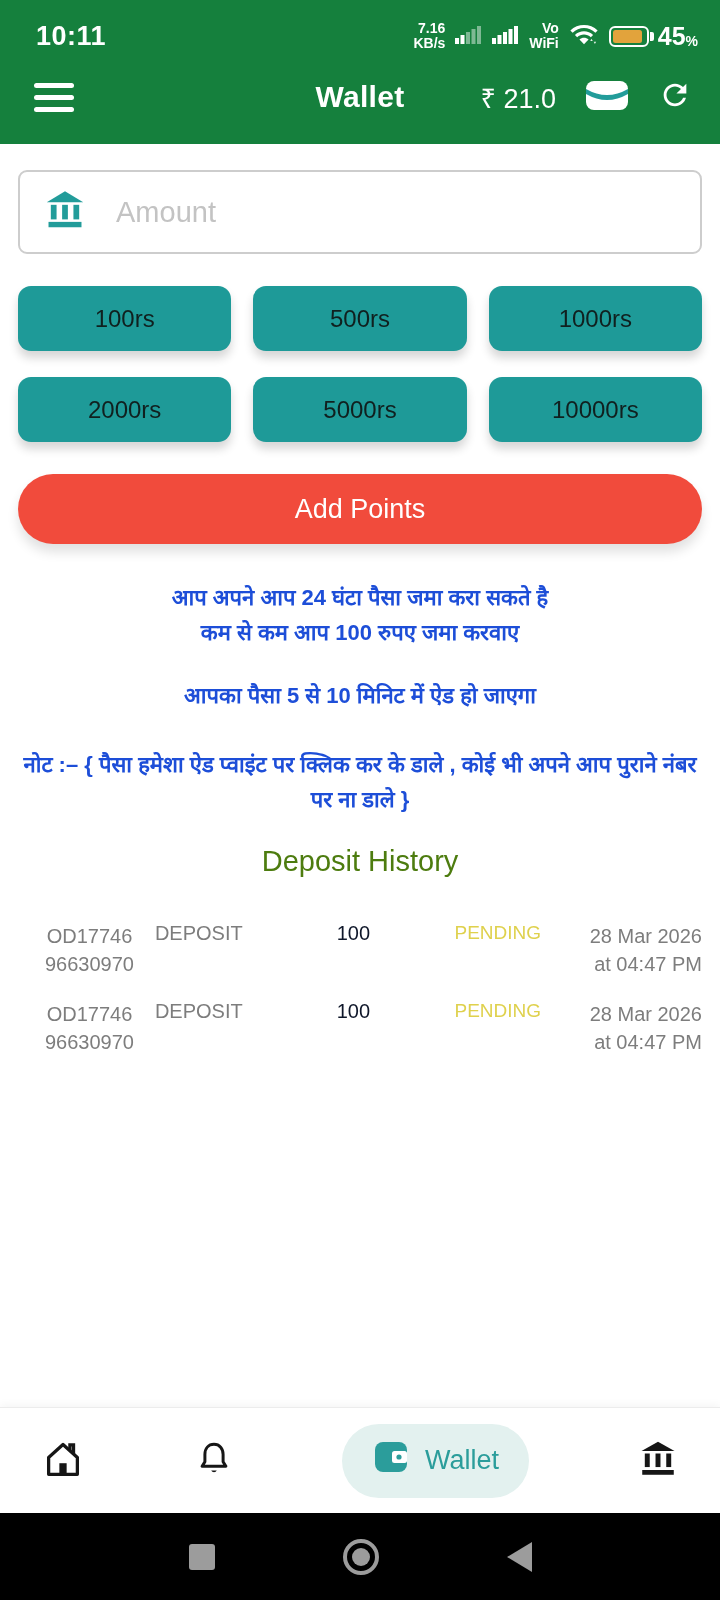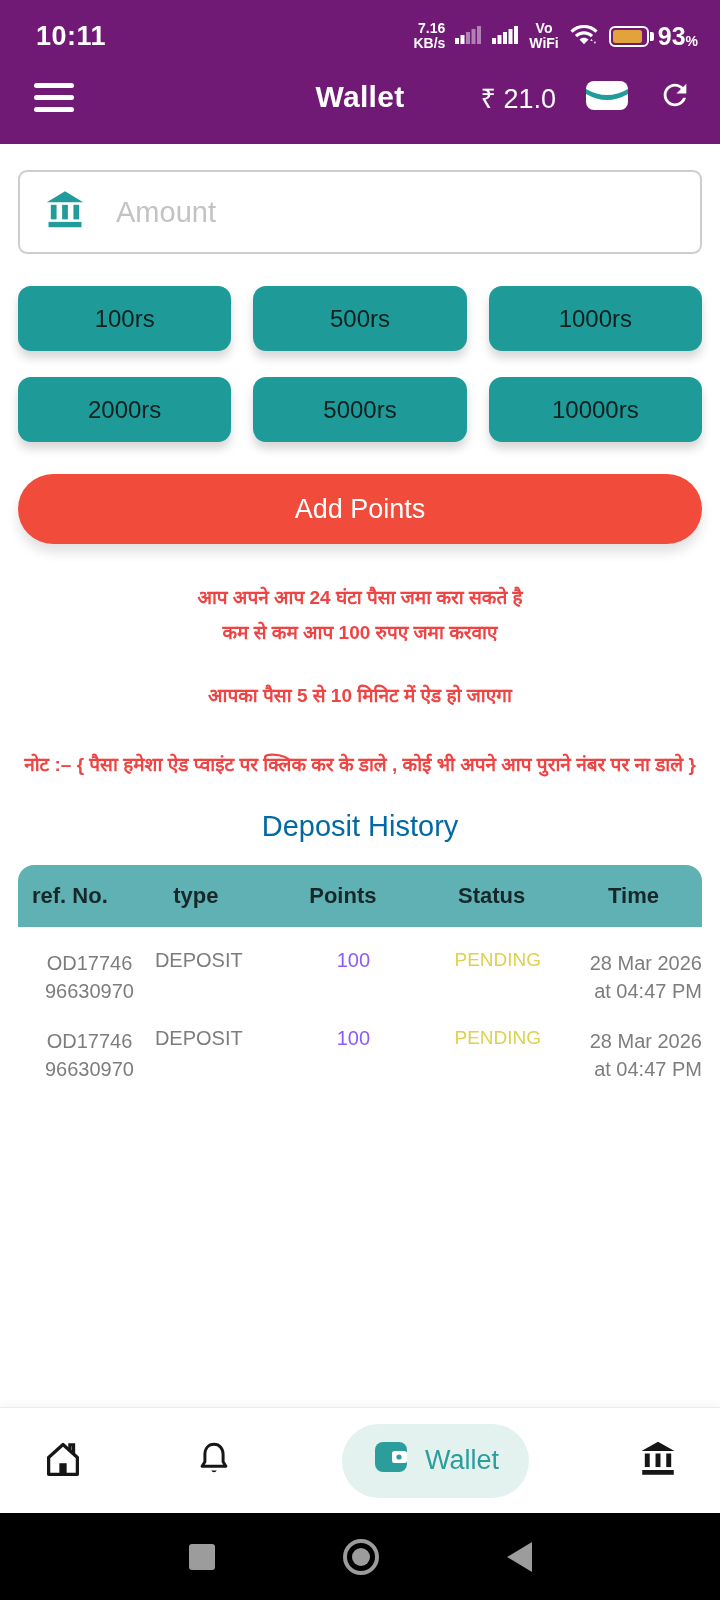--- a/index.html
+++ b/index.html
@@ -1,26 +1,26 @@
 <!DOCTYPE html>
 <html><head>
 <meta charset="utf-8">
 <style>
   * { margin:0; padding:0; box-sizing:border-box; }
   html,body { width:720px; height:1600px; }
   body { font-family:"Liberation Sans", sans-serif; background:#fff; }
   .phone { width:720px; height:1600px; display:flex; flex-direction:column; overflow:hidden; background:#fff; }
 
   
-  .topbar { background:#701a75; color:#fff; flex:0 0 auto; }
+  .topbar { background:#15803d; color:#fff; flex:0 0 auto; }
   .status-row { display:flex; align-items:center; justify-content:space-between; padding:14px 22px 0 36px; height:58px; }
   .status-time { font-size:27px; font-weight:700; letter-spacing:.5px; }
   .status-right { display:flex; align-items:center; gap:10px; }
   .stacked { display:flex; flex-direction:column; align-items:flex-end; font-size:14px; font-weight:700; line-height:15px; }
-  .stacked.left { align-items:center; }
+  .stacked.left { align-items:flex-end; }
   .battery { position:relative; width:40px; height:21px; border:2.5px solid #fff; border-radius:6px; padding:2px; display:flex; }
   .battery-fill { background:#E2A33C; border-radius:2.5px; width:92%; }
   .battery-nub { width:4px; height:9px; background:#fff; border-radius:0 2px 2px 0; margin-left:1px; }
   .battery-wrap { display:flex; align-items:center; }
   .pct-num { font-size:25px; font-weight:700; margin-left:4px; }
   .pct-sign { font-size:14px; font-weight:700; align-self:flex-end; margin-bottom:2px; }
 
   .app-row { position:relative; display:flex; align-items:center; height:86px; padding:0 28px 8px 34px; }
   .menu-btn { width:40px; display:flex; flex-direction:column; gap:7px; cursor:pointer; }
   .menu-btn span { display:block; height:5px; background:#fff; border-radius:3px; }
@@ -33,36 +33,36 @@
 
   .amount-box { margin-top:26px; height:84px; border:2px solid #cdcdcd; border-radius:9px; display:flex; align-items:center; gap:28px; padding:0 22px; background:#fff; }
   .amount-box input { flex:1; border:none; outline:none; font-size:29px; color:#444; font-family:"Liberation Sans", sans-serif; background:transparent; }
   .amount-box input::placeholder { color:#c3c3c3; }
 
   .quick-grid { margin-top:32px; display:grid; grid-template-columns:repeat(3,1fr); gap:26px 22px; }
   .quick-btn { height:65px; background:#1E9A98; border:none; border-radius:13px; font-size:24px; color:#10201f; font-family:"Liberation Sans", sans-serif; box-shadow:0 7px 10px rgba(0,0,0,.16); cursor:pointer; display:flex; align-items:center; justify-content:center; }
 
   .add-points { margin-top:32px; width:100%; height:70px; background:#F14B3C; border:none; border-radius:35px; color:#fff; font-size:27px; font-family:"Liberation Sans", sans-serif; box-shadow:0 8px 12px rgba(0,0,0,.12); cursor:pointer; }
 
-  .notice { color:#ef4444; font-weight:700; text-align:center; font-size:19px; line-height:35px; }
+  .notice { color:#1d4ed8; font-weight:700; text-align:center; font-size:22px; line-height:35px; }
   .n1 { margin-top:36px; }
   .n2 { margin-top:28px; }
   .n3 { margin-top:34px; padding:0 2px; }
 
-  .history-title { margin-top:28px; text-align:center; font-size:29px; font-weight:400; color:#0369a1; }
+  .history-title { margin-top:28px; text-align:center; font-size:29px; font-weight:400; color:#4d7c0f; }
 
   .table { margin-top:22px; }
   .thead, .trow { display:grid; grid-template-columns:15.5% 21% 22% 21.5% 20%; align-items:center; }
   .thead { background:#5FB1B3; height:62px; border-radius:16px 16px 0 0; font-size:22px; font-weight:700; color:#18282a; }
   .thead .c0 { padding-left:14px; text-align:left; }
   .c1,.c2,.c3,.c4 { text-align:center; }
   .trow { padding:22px 0 0 0; font-size:20px; color:#7d7d7d; align-items:start;margin-left:20px; }
   .trow .c0 { word-break:break-all; text-align:center; line-height:28px; padding:0 4px; }
   .trow .c1 { text-align:left; padding-left:14px; }
-  .cell-points { color:#8b5cf6; }
+  .cell-points { color:#0f172a; }
   .cell-status { color:#DFD14D; font-size:19px; }
   .trow .c4 { text-align:right; line-height:28px; }
 
   
   .bottom-nav { flex:0 0 106px; background:#fff; border-top:1px solid #ececec; box-shadow:0 -3px 8px rgba(0,0,0,.04); display:flex; align-items:center; justify-content:space-between; padding:0 40px 0 40px; }
   .nav-item { display:flex; align-items:center; justify-content:center; cursor:pointer; }
   .wallet-pill { background:#E3F1EF; border-radius:37px; height:74px; padding:0 30px; display:flex; align-items:center; gap:15px; color:#2B9D9B; font-size:27px; cursor:pointer; }
 
   
   .android-bar { flex:0 0 87px; background:#000; display:flex; align-items:center; justify-content:center; gap:128px; }
@@ -113,21 +113,21 @@
             <path d="M9 15.5l4 4 4-4c-2.2-2.2-5.8-2.2-8 0z"></path>
             <path d="M18.5 16.8l2.2 0 -1.1 -2 z" fill-opacity=".9"></path>
             <path d="M21.5 17.3l2.2 0 -1.1 2 z" fill-opacity=".9"></path>
           </svg>
         </span>
         <div class="battery-wrap">
           <span class="battery">
               <span class="battery-fill"></span>
             </span>
           <span class="battery-nub"></span>
-          <span class="pct-num">93</span>
+          <span class="pct-num">45</span>
           <span class="pct-sign">%</span>
         </div>
       </div>
     </div>
 
     <div class="app-row">
       <div class="menu-btn">
         <span></span>
           <span></span>
           <span></span>
@@ -177,27 +177,20 @@
     <button class="add-points">Add Points</button>
 
     <div class="notice n1">आप अपने आप 24 घंटा पैसा जमा करा सकते है</div>
     <div class="notice">कम से कम आप 100 रुपए जमा करवाए</div>
     <div class="notice n2">आपका पैसा 5 से 10 मिनिट में ऐड हो जाएगा</div>
     <div class="notice n3">नोट :– { पैसा हमेशा ऐड प्वाइंट पर क्लिक कर के डाले , कोई भी अपने आप पुराने नंबर पर ना डाले }</div>
 
     <h2 class="history-title">Deposit History</h2>
 
     <div class="table">
-      <div class="thead">
-        <span class="c0">ref. No.</span>
-        <span class="c1">type</span>
-        <span class="c2">Points</span>
-        <span class="c3">Status</span>
-        <span class="c4">Time</span>
-      </div>
 
       <div class="trow">
         <span class="c0">OD1774696630970</span>
         <span class="c1">DEPOSIT</span>
         <span class="c2 cell-points">100</span>
         <span class="c3 cell-status">PENDING</span>
         <span class="c4">28 Mar 2026 at 04:47 PM</span>
       </div>
 
       <div class="trow">

